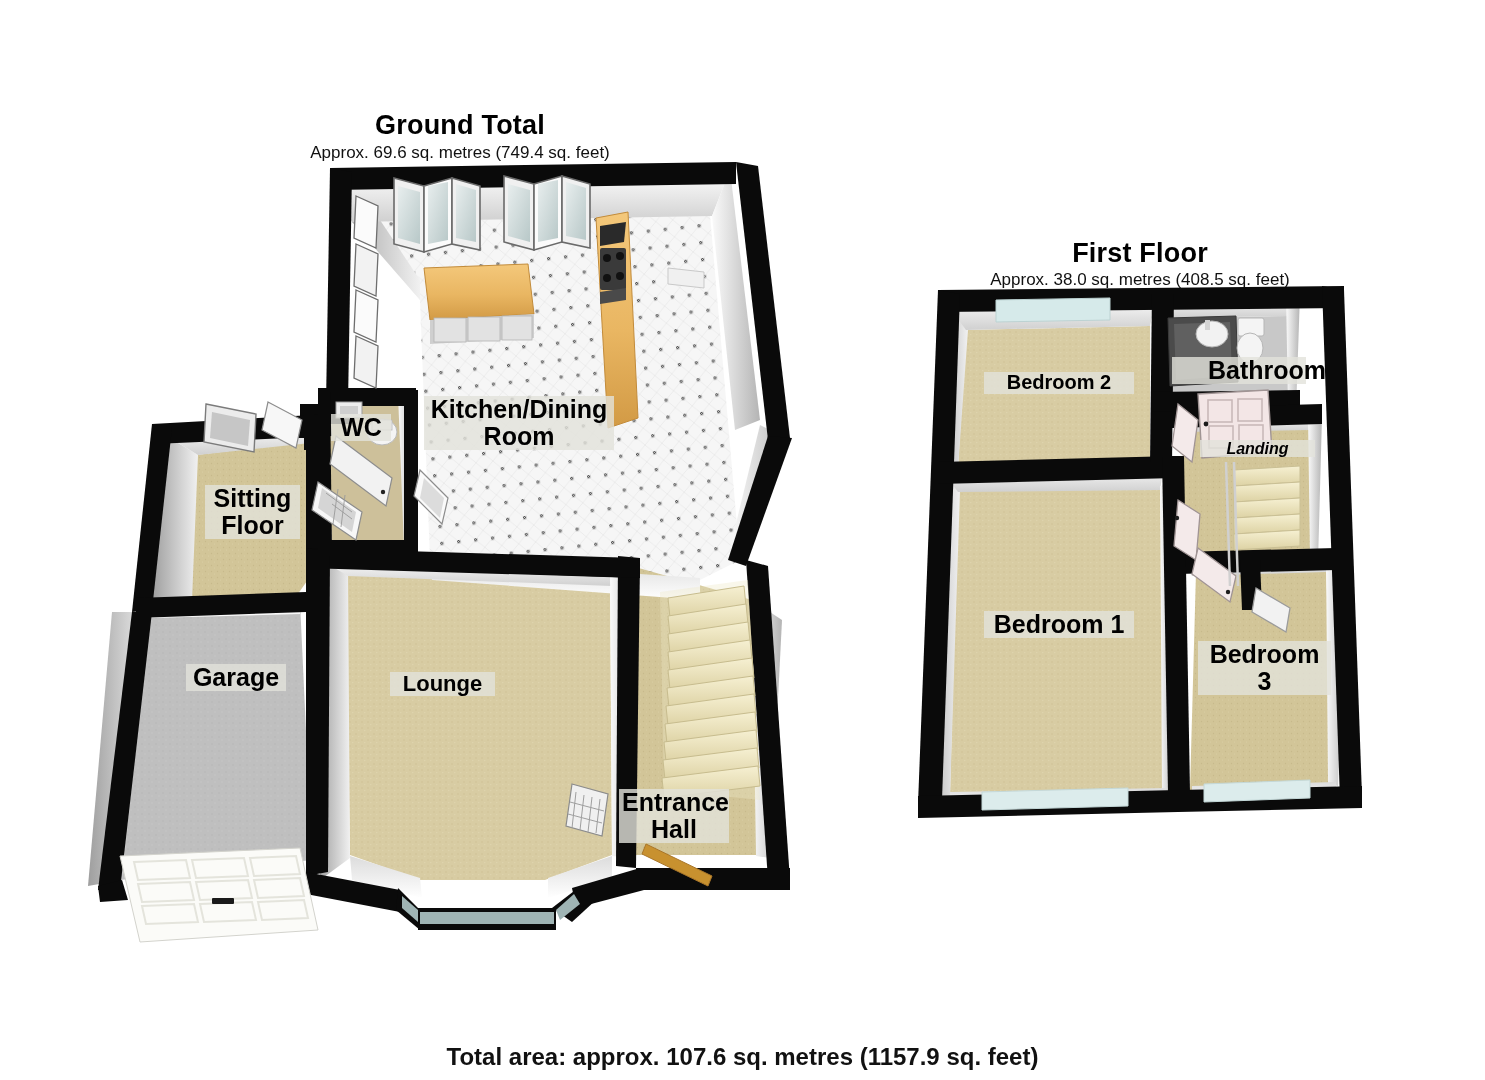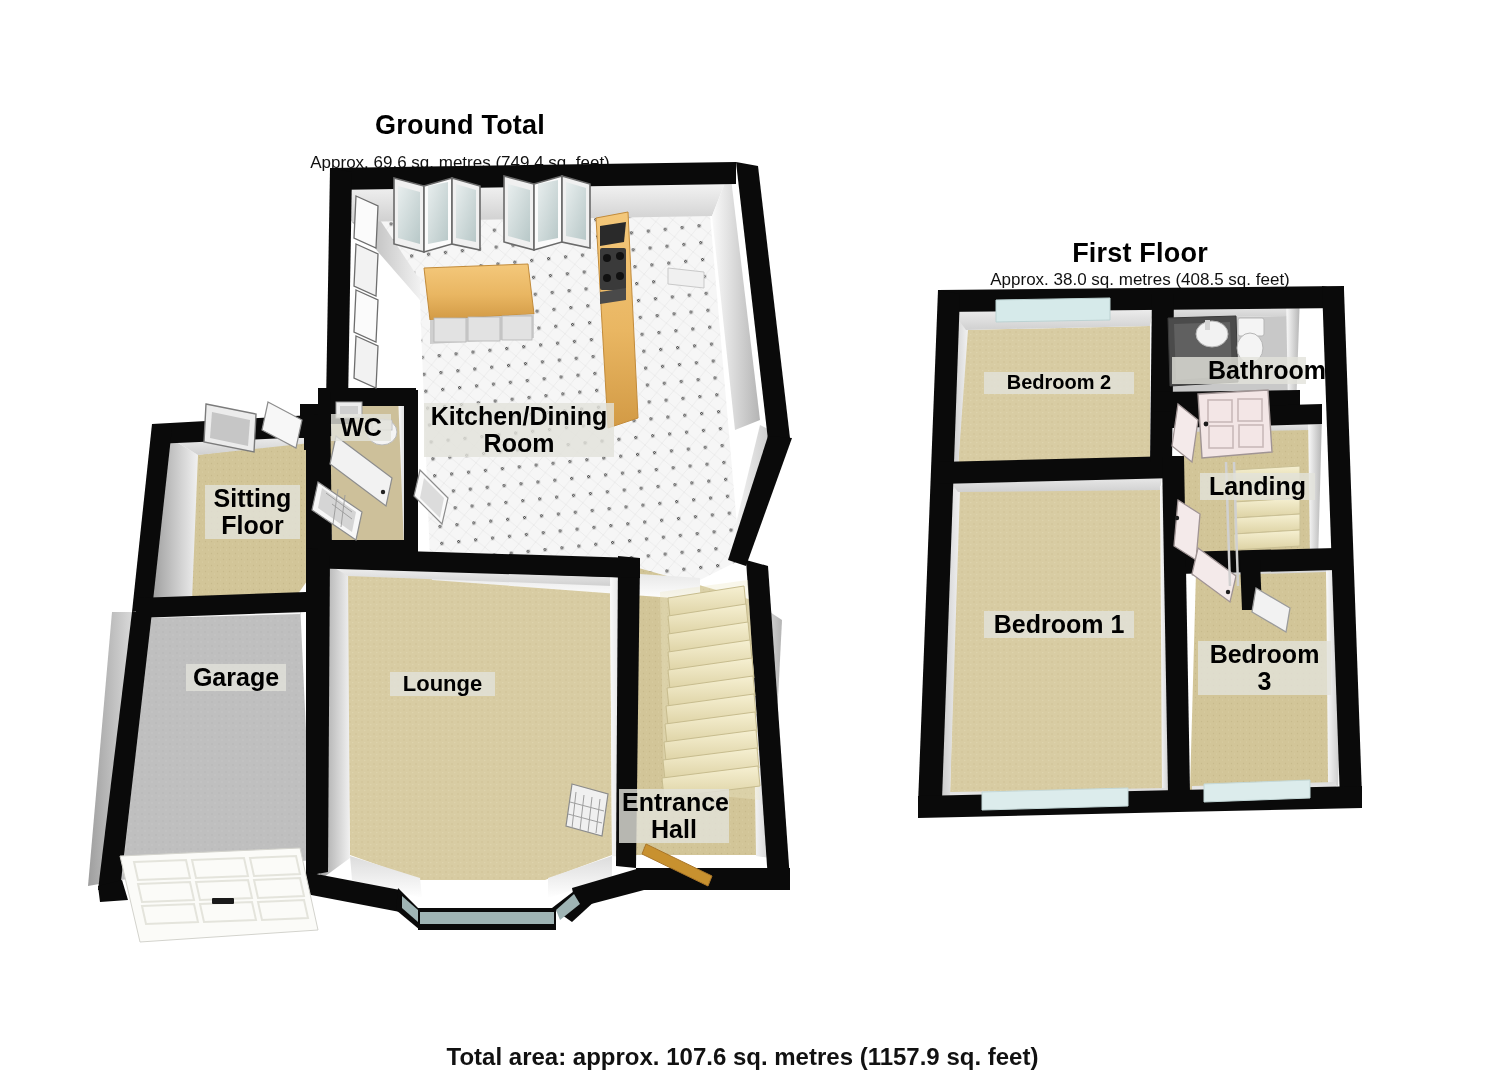--- a/index.html
+++ b/index.html
@@ -58,21 +58,21 @@
   }
 
   svg.plan { position: absolute; left: 0; top: 0; overflow: visible; }
 </style>
 </head>
 <body>
 
 <div id="page">
 
   <div class="floor-title" style="left:240px; top:110px; width:440px;">Ground Total</div>
-  <div class="floor-sub" style="left:240px; top:153px; width:440px;">Approx. 69.6 sq. metres (749.4 sq. feet)</div>
+  <div class="floor-sub" style="left:240px; top:143px; width:440px;">Approx. 69.6 sq. metres (749.4 sq. feet)</div>
 
   <div class="floor-title" style="left:920px; top:238px; width:440px;">First Floor</div>
   <div class="floor-sub" style="left:920px; top:270px; width:440px;">Approx. 38.0 sq. metres (408.5 sq. feet)</div>
 
   <svg class="plan" width="1485" height="1080" viewBox="0 0 1485 1080">
     <defs>
 
       <pattern id="tiles" width="17" height="17" patternUnits="userSpaceOnUse" patternTransform="rotate(-6)">
         <rect width="17" height="17" fill="#f6f6f6"></rect>
         <rect x="7" y="7" width="3.2" height="3.2" fill="#4a4a4a"></rect>
@@ -346,21 +346,21 @@
           <polygon points="664,742 756,730 758,750 666,762" fill="url(#stepG)"></polygon>
           <polygon points="663,760 757,748 759,768 665,780" fill="url(#stepG)"></polygon>
           <polygon points="662,778 758,766 760,786 664,798" fill="url(#stepG)"></polygon>
         </g>
       </g>
 
       <polygon points="646,844 712,876 708,886 642,854" fill="#c8912f" stroke="#a9762a" stroke-width="1"></polygon>
     </g>
   </svg>
 
-  <div class="room-label" style="left:424px; top:396px; width:190px; font-size:25px;margin-top:7px;">Kitchen/Dining
+  <div class="room-label" style="left:424px; top:396px; width:190px; font-size:25px;">Kitchen/Dining
 Room</div>
 
   <div class="room-label" style="left:331px; top:414px; width:60px; font-size:25px;">WC</div>
 
   <div class="room-label" style="left:205px; top:485px; width:95px; font-size:25px;">Sitting
 Floor</div>
 
   <div class="room-label" style="left:186px; top:664px; width:100px; font-size:25px;">Garage</div>
 
   <div class="room-label" style="left:390px; top:672px; width:105px; font-size:22px;">Lounge</div>
@@ -480,21 +480,21 @@
           <line x1="1234" y1="462" x2="1238" y2="586"></line>
         </g>
       </g>
     </g>
   </svg>
 
   <div class="room-label" style="left:984px; top:372px; width:150px; font-size:20px;">Bedroom 2</div>
 
   <div class="room-label" style="left:1172px; top:357px; width:134px; font-size:25px;padding-left:36px;">Bathroom</div>
 
-  <div class="room-label" style="left:1200px; top:473px; width:115px; font-size:25px;">Landing</div>
+  <div class="room-label" style="left:1200px; top:440px; width:115px; font-size:16px;font-style:italic;">Landing</div>
 
   <div class="room-label" style="left:984px; top:611px; width:150px; font-size:25px;">Bedroom 1</div>
 
   <div class="room-label" style="left:1198px; top:641px; width:133px; font-size:25px;">Bedroom 3</div>
 
   <div class="total-area">Total area: approx. 107.6 sq. metres (1157.9 sq. feet)</div>
 
 </div>
 
 </body></html>

